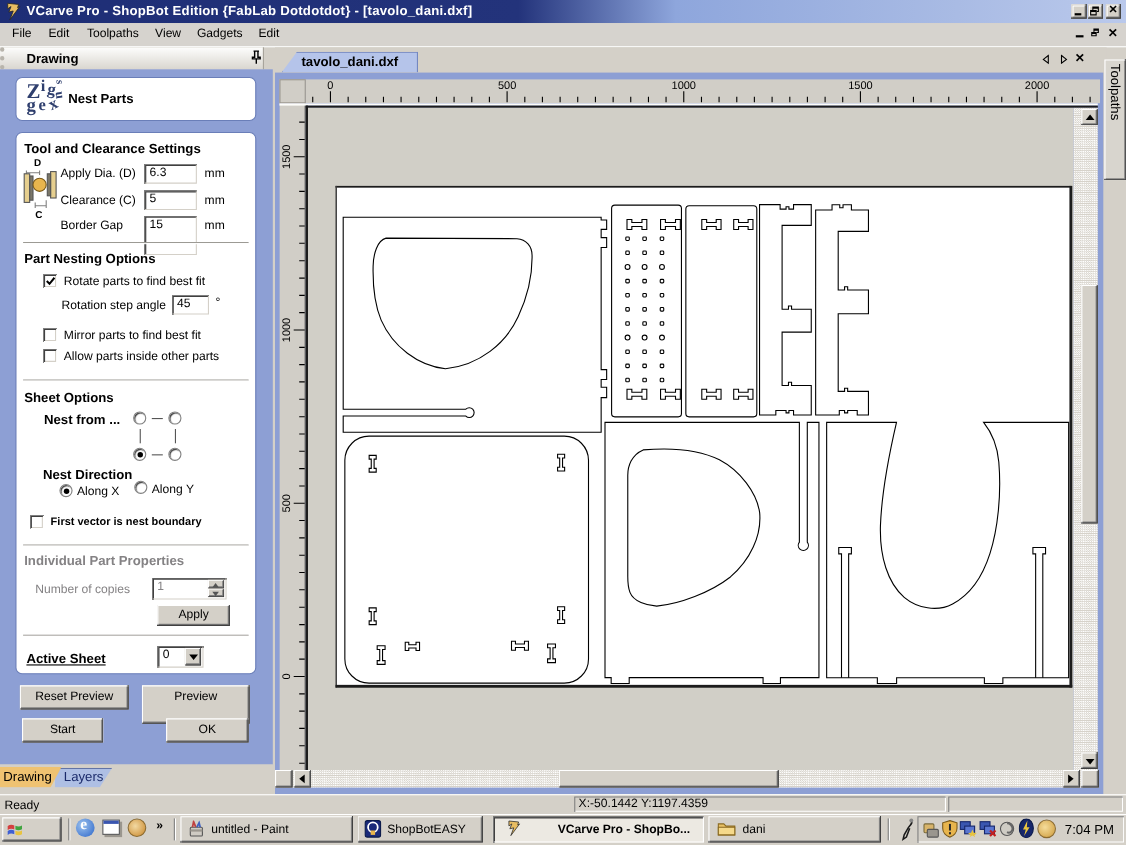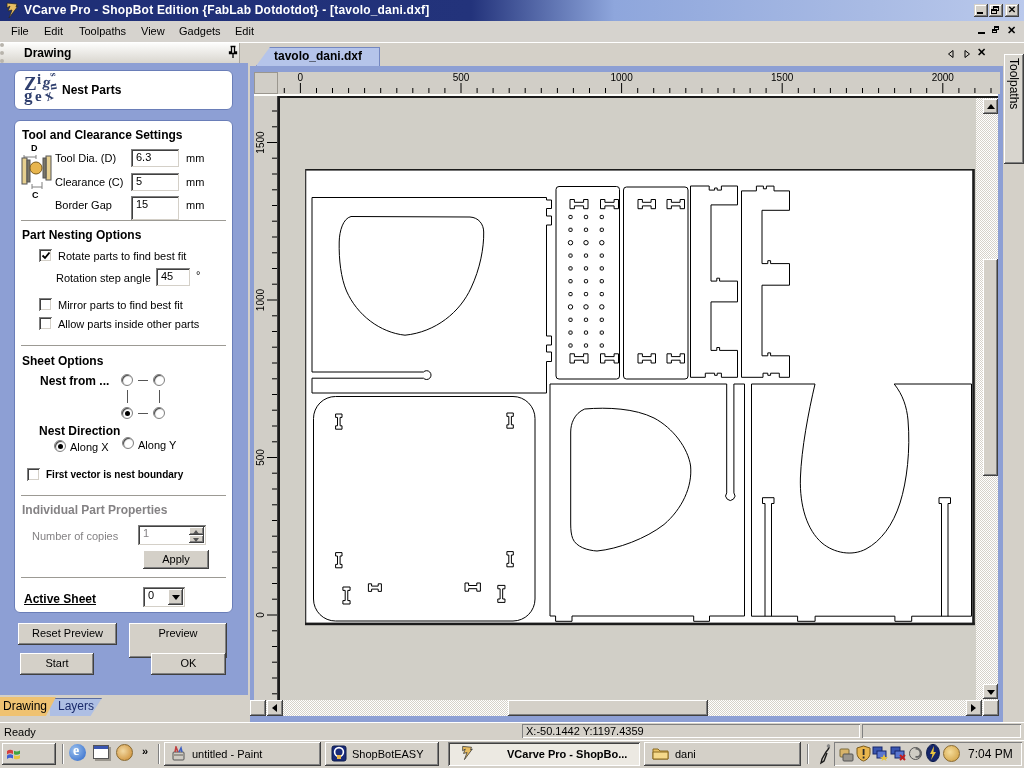--- a/index.html
+++ b/index.html
@@ -94,35 +94,35 @@
  <path d="M4,14 v4 M16,14 v4 M4,16 h12" stroke="#808080" stroke-width="1" fill="none"></path>
  <rect x="2" y="17" width="5" height="26" fill="#e6cf8f" stroke="#555"></rect>
  <rect x="7" y="19" width="3" height="22" fill="#7a7668" stroke="#555"></rect>
  <rect x="26" y="15" width="5" height="24" fill="#e6cf8f" stroke="#555"></rect>
  <rect x="23" y="17" width="3" height="20" fill="#7a7668" stroke="#555"></rect>
  <circle cx="16" cy="27" r="6" fill="#e8b54d" stroke="#7a5a1a"></circle>
  <path d="M12,43 v5 M22,41 v7 M12,46 h10" stroke="#808080" stroke-width="1" fill="none"></path>
  <text x="12" y="57" font-size="9" font-weight="bold" font-family="Liberation Sans">C</text>
 </svg>
 
-<div class="ab lbl" style="left:55px;top:152px;">Tool Dia. (D)</div>
+<div class="ab lbl" style="left:55px;top:152px;">Apply Dia. (D)</div>
 
 <div class="ab inp" style="left:131px;top:149px;width:48px;height:18px;">6.3</div>
 
 <div class="ab lbl" style="left:186px;top:152px;">mm</div>
 
 <div class="ab lbl" style="left:55px;top:176px;">Clearance (C)</div>
 
 <div class="ab inp" style="left:131px;top:173px;width:48px;height:18px;">5</div>
 
 <div class="ab lbl" style="left:186px;top:176px;">mm</div>
 
 <div class="ab lbl" style="left:55px;top:199px;">Border Gap</div>
 
-<div class="ab inp" style="left:131px;top:196px;width:48px;height:24px;">15</div>
+<div class="ab inp" style="left:131px;top:196px;width:48px;height:36px;">15</div>
 
 <div class="ab lbl" style="left:186px;top:199px;">mm</div>
 
 <div class="ab sep" style="left:21px;top:220px;width:205px;"></div>
 
 <div class="ab lbl b" style="left:22px;top:228px;font-size:12px;">Part Nesting Options</div>
 
 <div class="ab cb" style="left:39px;top:249px;"></div>
 <svg class="ab" style="left:41px;top:251px;" width="10" height="10" viewBox="0 0 10 10">
     <path d="M1.5,4.5 L4,7 L8.5,1.5" stroke="#000" stroke-width="1.8" fill="none"></path>

